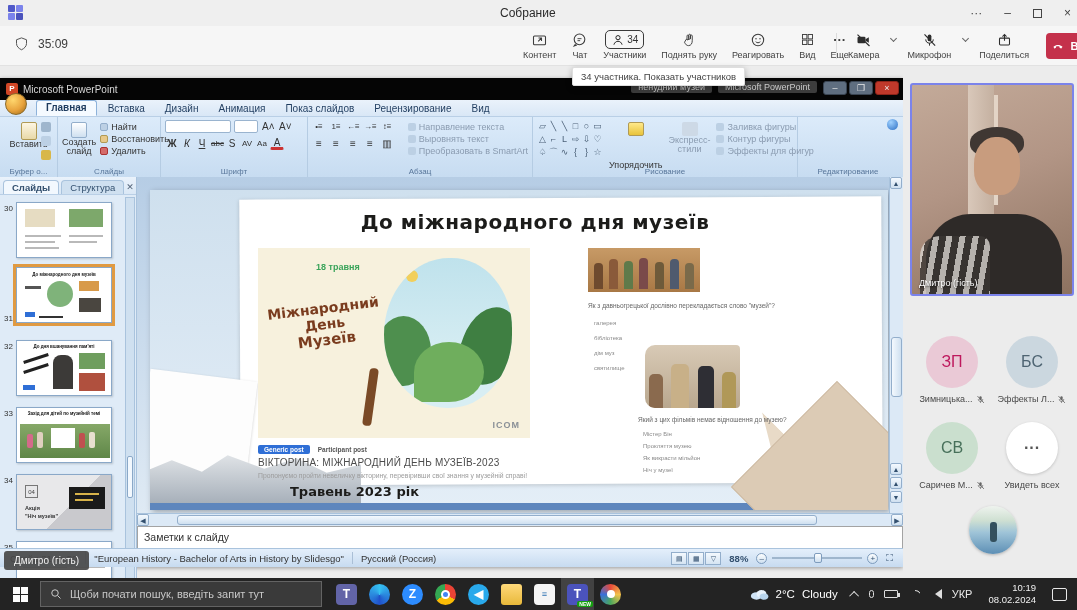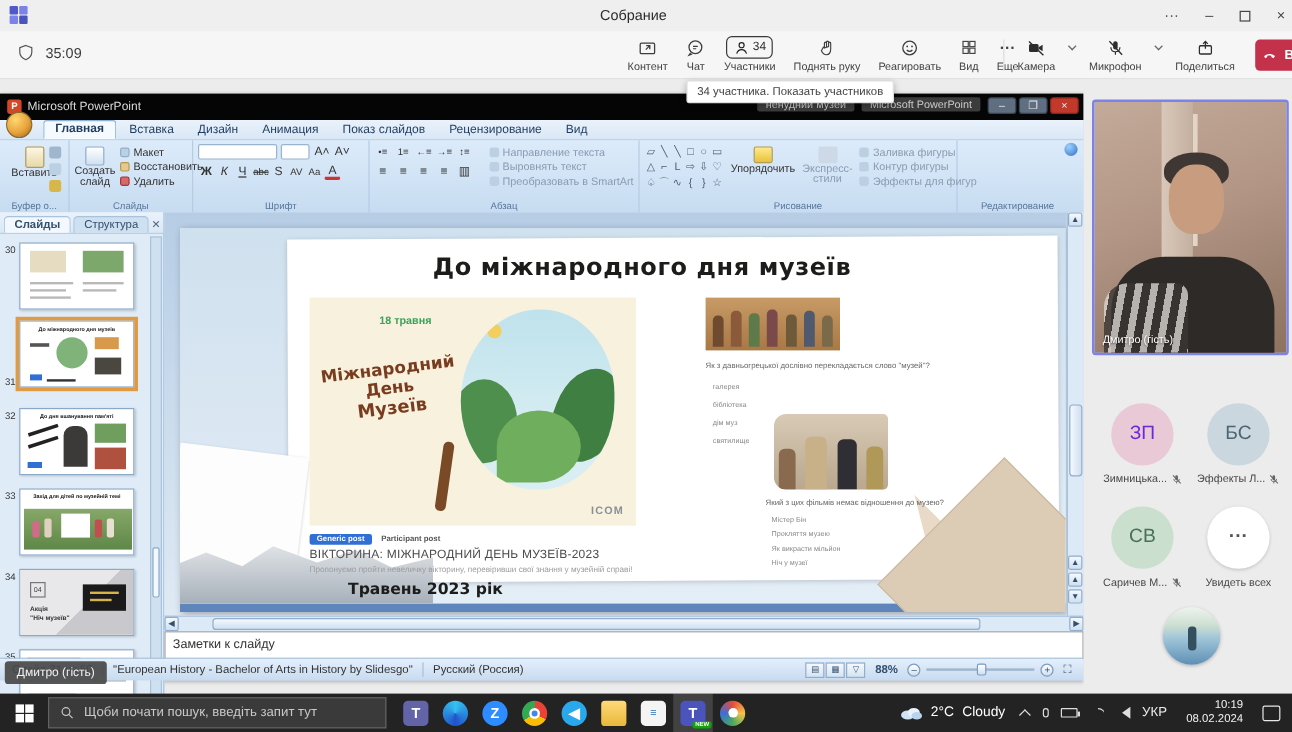--- a/index.html
+++ b/index.html
@@ -349,21 +349,21 @@
 
       <div class="rgroup" style="width:103px;">
         <div style="display:flex; gap:4px;">
           <div class="bigbtn" style="width:40px;">
             <span class="micon" style="width:16px;height:16px;background:linear-gradient(#fff,#cfe0f0);border:1px solid #93aecb;"></span>
             <span>Создать слайд</span>
           </div>
           <div style="display:flex; flex-direction:column; gap:2px; padding-top:2px;">
             <div class="rbtn">
                 <span class="micon" style="width:8px;height:8px;background:#bcd0e4;border:1px solid #93aecb;"></span>
-                <span>Макет</span>
+                <span>Найти</span>
               </div>
             <div class="rbtn">
                 <span class="micon" style="width:8px;height:8px;background:#e8c98a;border:1px solid #b09a55;"></span>
                 <span>Восстановить</span>
               </div>
             <div class="rbtn">
                 <span class="micon" style="width:8px;height:8px;background:#d46a6a;border:1px solid #a33;"></span>
                 <span>Удалить</span>
               </div>
           </div>
@@ -442,21 +442,21 @@
               <span>⇨</span>
               <span>⇩</span>
               <span>♡</span>
             <span>♤</span>
               <span>⌒</span>
               <span>∿</span>
               <span>{</span>
               <span>}</span>
               <span>☆</span>
           </div>
-          <div class="bigbtn" style="width:58px;">
+          <div class="bigbtn" style="width:58px;gap:25px;">
             <span class="micon" style="width:16px;height:14px;background:linear-gradient(#ffe98a,#e8c33a);border:1px solid #b09a55;"></span>
             <span>Упорядочить</span>
           </div>
           <div class="bigbtn" style="width:56px; color:#8a9bb0;">
             <span class="micon" style="width:16px;height:14px;background:#cdd9e6;"></span>
             <span>Экспресс-стили</span>
           </div>
           <div style="display:flex; flex-direction:column; gap:2px; padding-top:2px;">
             <div class="rbtn dim">
                 <span class="micon" style="width:8px;height:8px;background:#bcd0e4;"></span>
@@ -685,21 +685,21 @@
       <div class="v-door"></div>
       <div class="v-body"></div>
       <div class="v-stripes"></div>
       <div class="v-hair"></div>
       <div class="v-head"></div>
       <div class="v-label">Дмитро (гість)</div>
     </div>
 
     <div class="avatars">
       <div class="av-cell" style="left:10px; top:28px;">
-        <div class="av-circle" style="background: rgb(234, 201, 214); color: #6d28d9;">ЗП</div>
+        <div class="av-circle" style="background: rgb(234, 201, 214); color: #be185d;">ЗП</div>
         <div class="av-name">
             <span>Зимницька...</span>
           <svg width="9" height="9" viewBox="0 0 24 24">
               <rect x="9" y="3" width="6" height="11" rx="3" fill="#666"></rect>
               <path d="M6 11c0 4 2.5 6 6 6s6-2 6-6M12 17v4" fill="none" stroke="#666" stroke-width="2"></path>
               <path d="M4 3l17 18" stroke="#666" stroke-width="2.4"></path>
             </svg>
         </div>
       </div>
       <div class="av-cell" style="left:90px; top:28px;">

